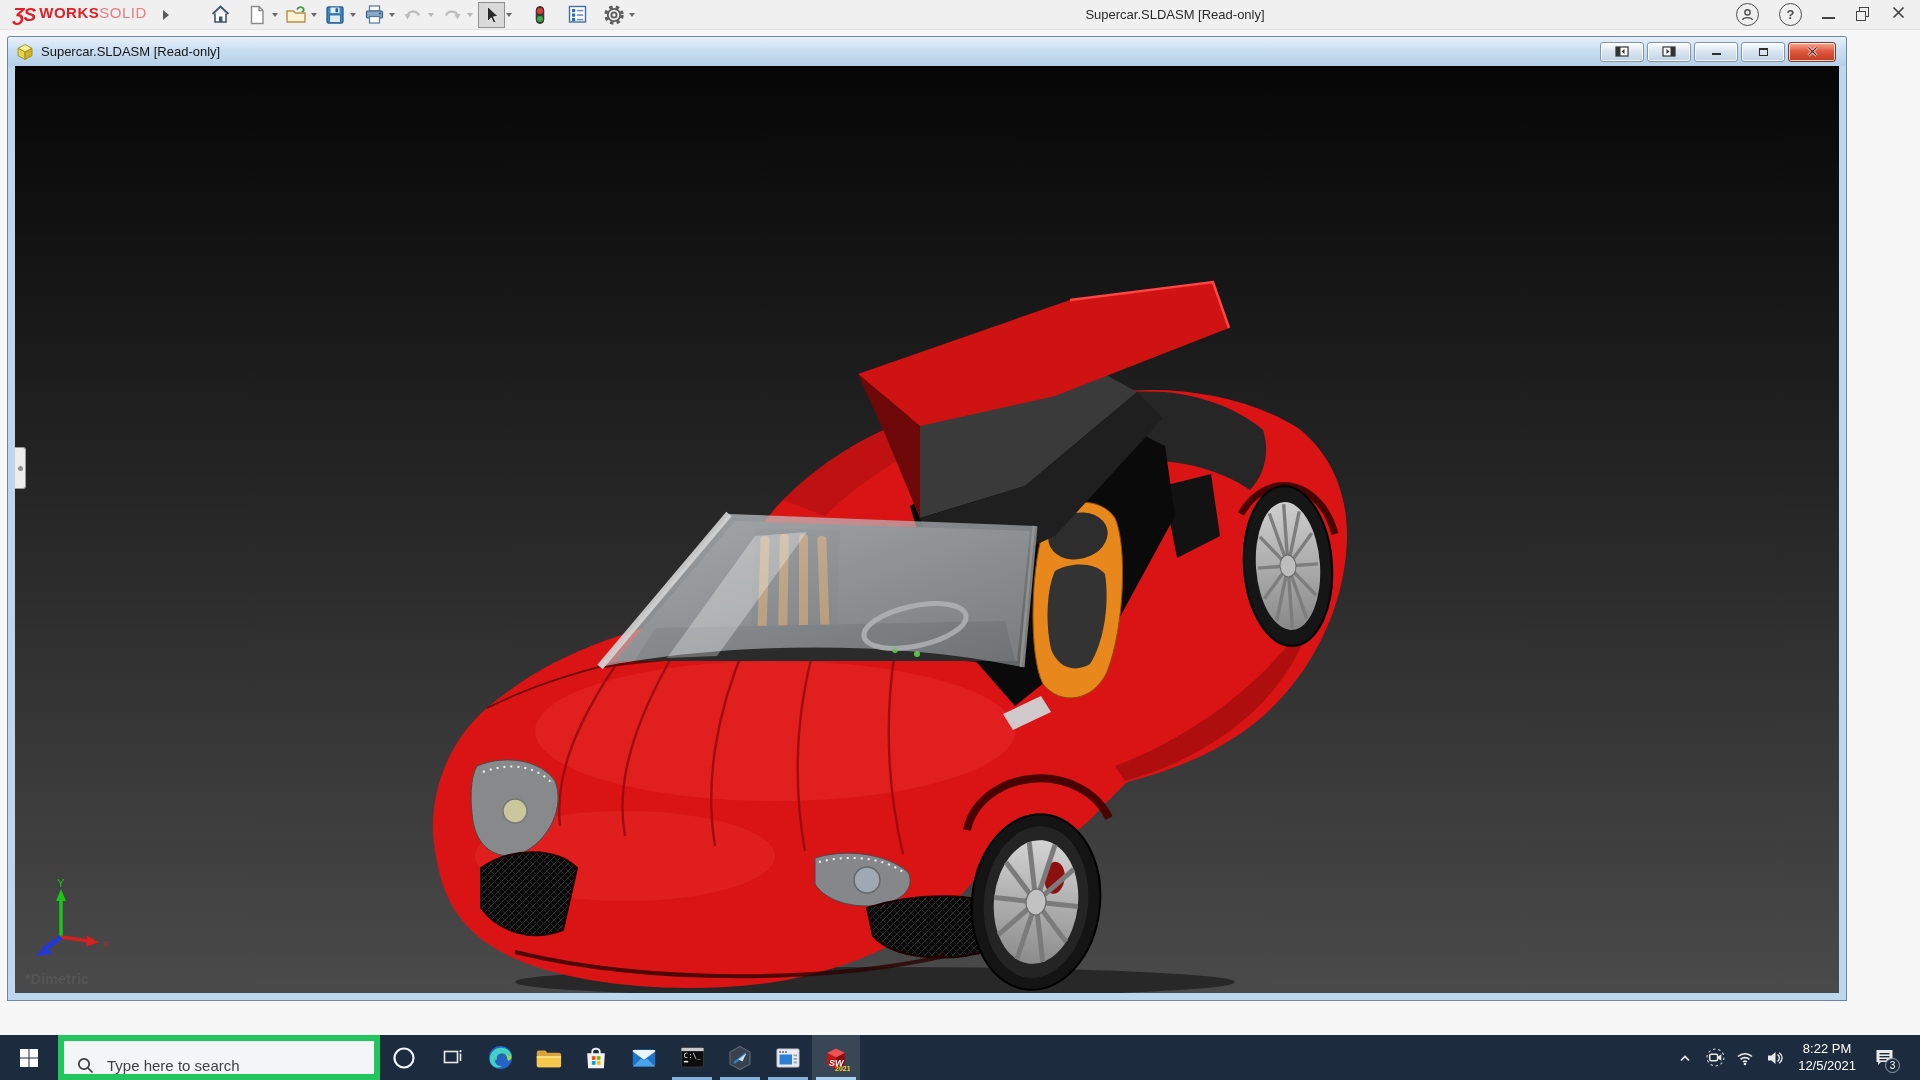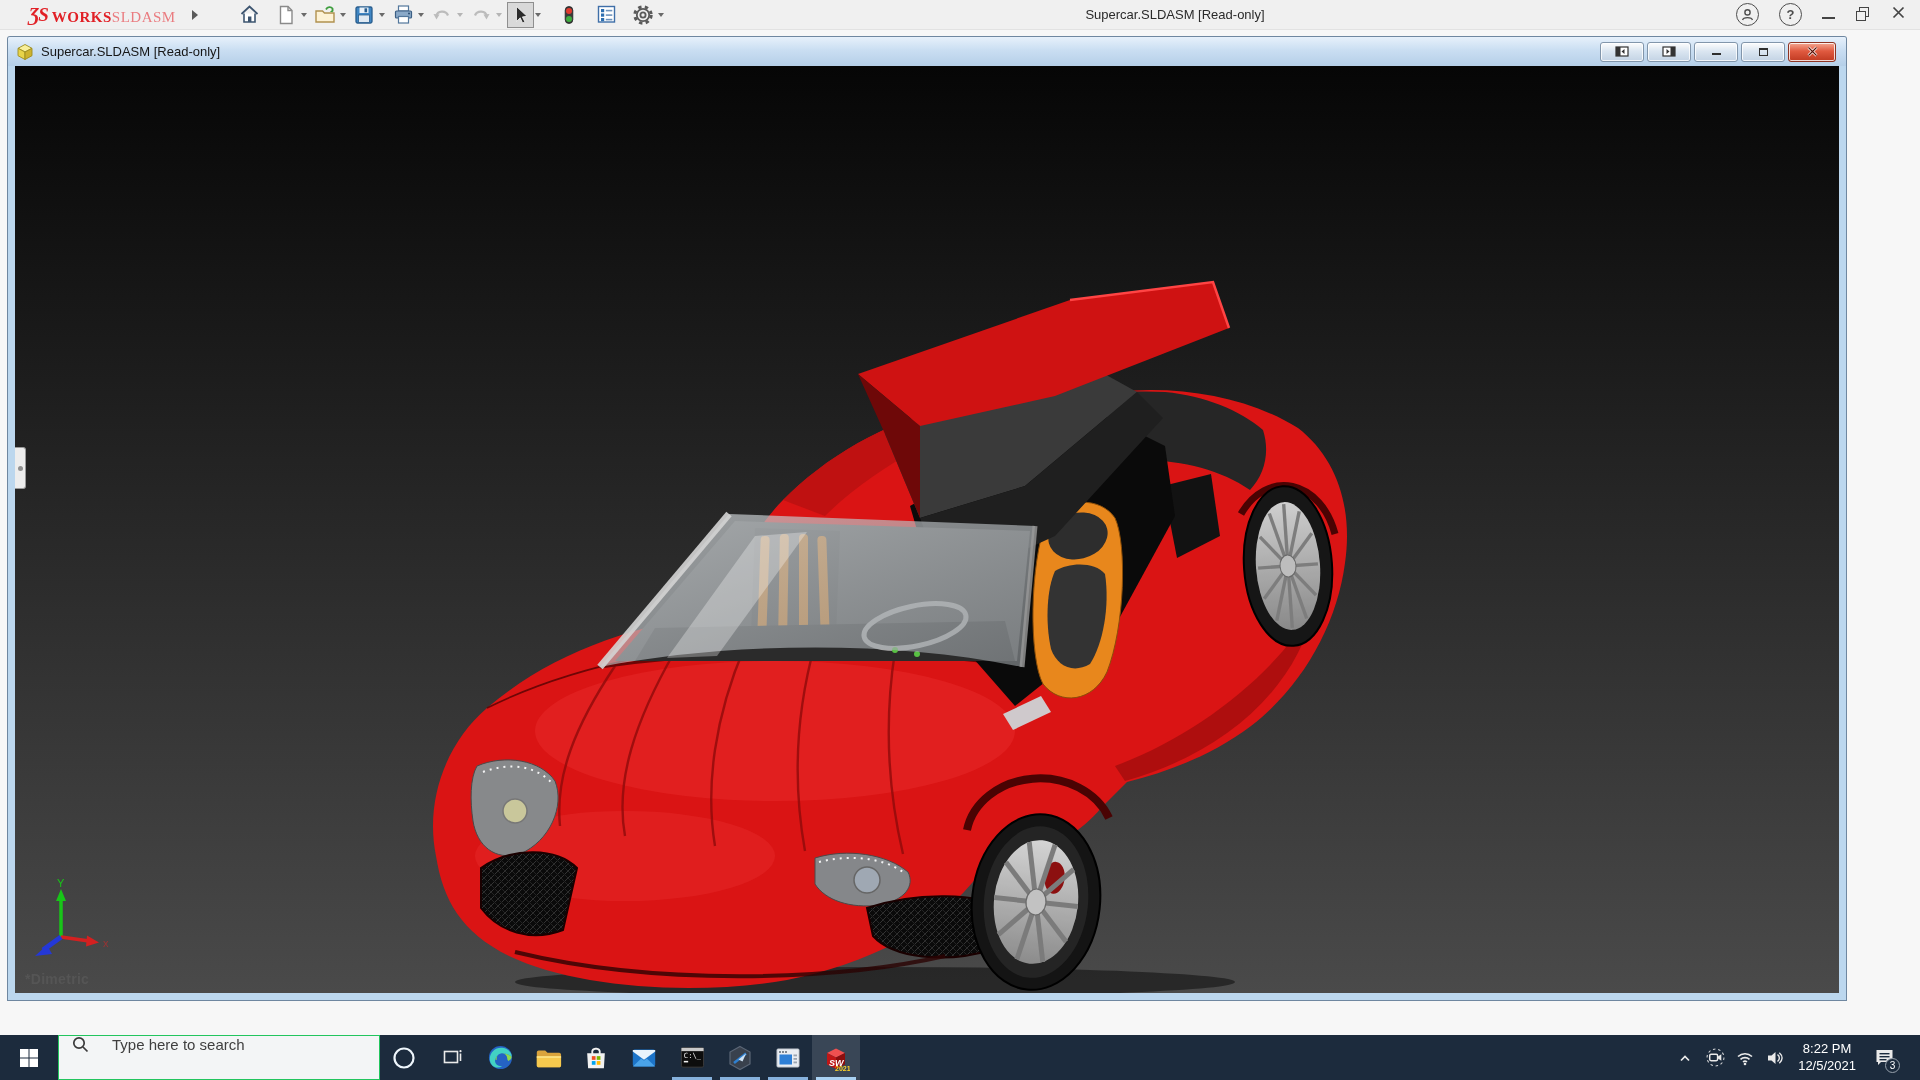--- a/index.html
+++ b/index.html
@@ -1,20 +1,20 @@
 <!DOCTYPE html>
 <html><head>
 <meta charset="utf-8">
 <style>
   * { margin:0; padding:0; box-sizing:border-box; }
   html,body { width:1920px; height:1080px; overflow:hidden; font-family:"Liberation Sans",sans-serif; background:#f7f7f7; }
 
   
   .titlebar { position:absolute; left:0; top:0; width:1920px; height:30px; background:#f0f0f0; border-bottom:1px solid #e2e2e2; display:flex; align-items:center; }
-  .logo { display:flex; align-items:flex-end; margin-left:29px; cursor:default;font-family:Liberation Serif, serif; }
+  .logo { display:flex; align-items:flex-start; margin-left:13px; cursor:default; }
   .logo .glyph { font-size:19px; font-weight:bold; font-style:italic; color:#e12026; letter-spacing:-1px; margin-right:4px; }
   .logo .bold  { font-size:15px; font-weight:bold; color:#e12026; letter-spacing:.5px; }
   .logo .light { font-size:15px; font-weight:normal; color:#ea7c80; letter-spacing:.5px; }
   .flyout { width:0; height:0; border-left:6px solid #5a5a5a; border-top:5px solid transparent; border-bottom:5px solid transparent; margin-left:16px; }
   .qat { display:flex; align-items:center; margin-left:38px; }
   .tool-btn { width:27px; height:26px; display:flex; align-items:center; justify-content:center; border:1px solid transparent; }
   .tool-btn.active { background:#d9d9d9; border:1px solid #8f8f8f; }
   .caret { width:0; height:0; border-top:4px solid #6a6a6a; border-left:3.5px solid transparent; border-right:3.5px solid transparent; margin:0 5px 0 1px; }
   .caret.dis { border-top-color:#b5b5b5; }
   .gap { width:10px; }
@@ -36,38 +36,38 @@
   .split-tab { position:absolute; left:0; top:381px; width:11px; height:42px; background:#ededed; border:1px solid #9a9a9a; border-left:none; border-radius:0 3px 3px 0; display:flex; align-items:center; justify-content:center; }
   .split-dot { width:5px; height:5px; border-radius:50%; background:#8f8f8f; }
 
   
   .taskbar { position:absolute; left:0; top:1035px; width:1920px; height:45px; background:#1c2b3d; display:flex; align-items:stretch; }
   .tb-app { width:48px; display:flex; align-items:center; justify-content:center; position:relative; }
   .tb-app.running::after { content:""; position:absolute; bottom:0; left:4px; right:4px; height:3px; background:#86b1dc; }
   .tb-app.activeapp { background:rgba(255,255,255,.13); }
   .tb-app.activeapp::after { background:#a9d1f2; }
   .start { width:58px; }
-  .searchbox { width:322px; background:#f3f5f6; border:1px solid #22c55e; display:flex; align-items:flex-start; padding-left:13px; gap:23px; }
+  .searchbox { width:322px; background:#f3f5f6; border:6px solid #22c55e; display:flex; align-items:flex-end; padding-left:13px; gap:13px; }
   .searchbox input { border:none; outline:none; background:transparent; font-size:15px; color:#333; width:240px; font-family:"Liberation Sans",sans-serif; }
   .searchbox input::placeholder { color:#3f3f3f; opacity:1; }
   .tray { margin-left:auto; display:flex; align-items:center; gap:6px; padding-right:6px; }
   .tray-ic { display:flex; align-items:center; justify-content:center; width:24px; height:45px; }
   .clock { color:#fff; font-size:13px; line-height:1.3; text-align:center; padding:0 5px; }
   .action { position:relative; width:34px; height:45px; display:flex; align-items:center; justify-content:center; }
   .badge { position:absolute; right:1px; bottom:7px; width:15px; height:15px; border-radius:50%; background:#1c2b3d; border:1px solid #97a1ac; color:#fff; font-size:10px; display:flex; align-items:center; justify-content:center; }
   .show-desktop { width:7px; border-left:1px solid #3c4d61; }
 </style>
 </head>
 <body>
 
 <div class="titlebar">
   <div class="logo">
     <span class="glyph">ƷS</span>
     <span class="bold">WORKS</span>
-    <span class="light">SLDASM</span>
+    <span class="light">SOLID</span>
   </div>
   <div class="flyout"></div>
 
   <div class="qat">
     <div class="tool-btn">
       <svg width="23" height="23" viewBox="0 0 23 23">
         <path d="M3.5 11 L11.5 3.5 L19.5 11" fill="none" stroke="#3d5570" stroke-width="1.8"></path>
         <path d="M6 10.5 V19 H17 V10.5" fill="#fff" stroke="#3d5570" stroke-width="1.6"></path>
         <rect x="10" y="13.5" width="3.4" height="5.5" fill="#3d5570"></rect>
       </svg>

